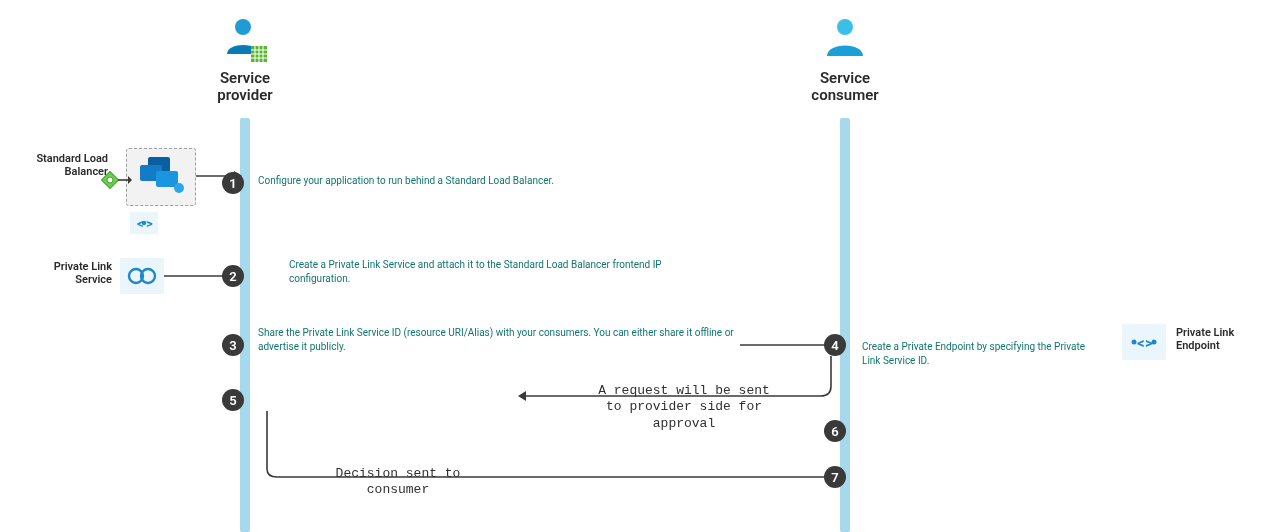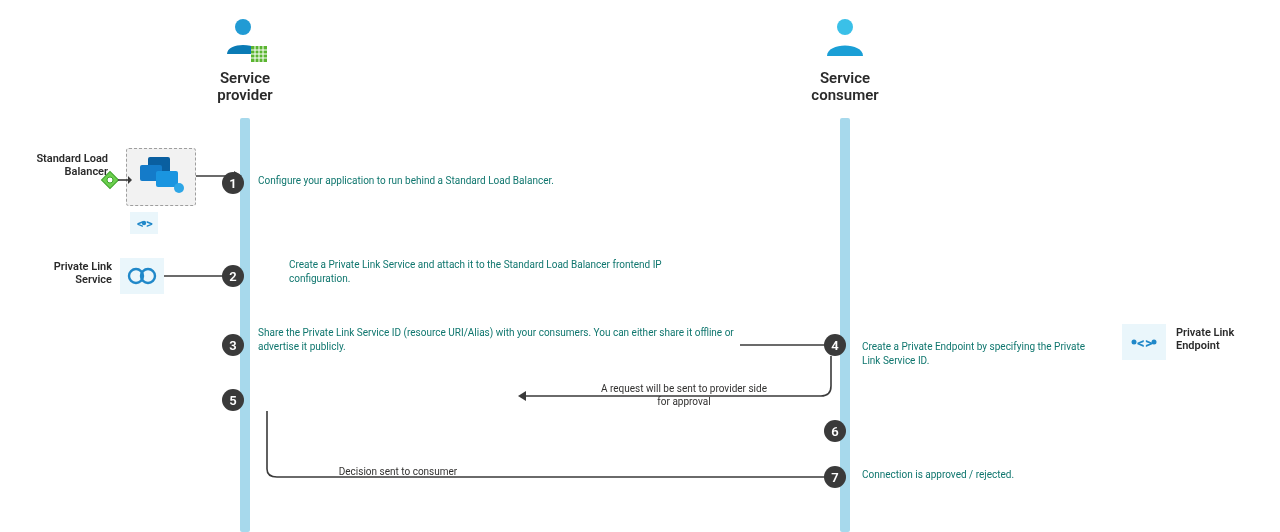--- a/index.html
+++ b/index.html
@@ -70,24 +70,25 @@
   .side-label {
     position: absolute;
     font-size: 11px;
     font-weight: 600;
     color: #2a2a2a;
     line-height: 1.2;
   }
   .side-label.right { text-align: right; }
   .small-note {
     position: absolute;
-    font-size: 10px;
+    font-size: 13px;
     color: #323130;
     line-height: 1.25;
     text-align: center;
+    font-family: Liberation Mono, monospace;
   }
 
   
   .plate {
     position: absolute;
     background: #eaf6fb;
     display: flex;
     align-items: center;
     justify-content: center;
   }
@@ -228,15 +229,14 @@
 
   <svg class="connector" style="left:262px; top:411px; width:580px; height:76px;" viewBox="0 0 580 76">
     <path d="M5 0 L5 58 Q5 66 15 66 L572 66" fill="none" stroke="#3a3a3a" stroke-width="1.6"></path>
     <polygon points="572,61 580,66 572,71" fill="#3a3a3a"></polygon>
   </svg>
   <div class="small-note" style="left:308px; top:466px; width:180px; text-align:center;">Decision sent to consumer</div>
 
   <div class="step" style="left:824px; top:466px;">
       <span>7</span>
     </div>
-  <div class="step-text" style="left:862px; top:468px; width:300px;">Connection is approved / rejected.</div>
 
 </div>
 
 </body></html>

